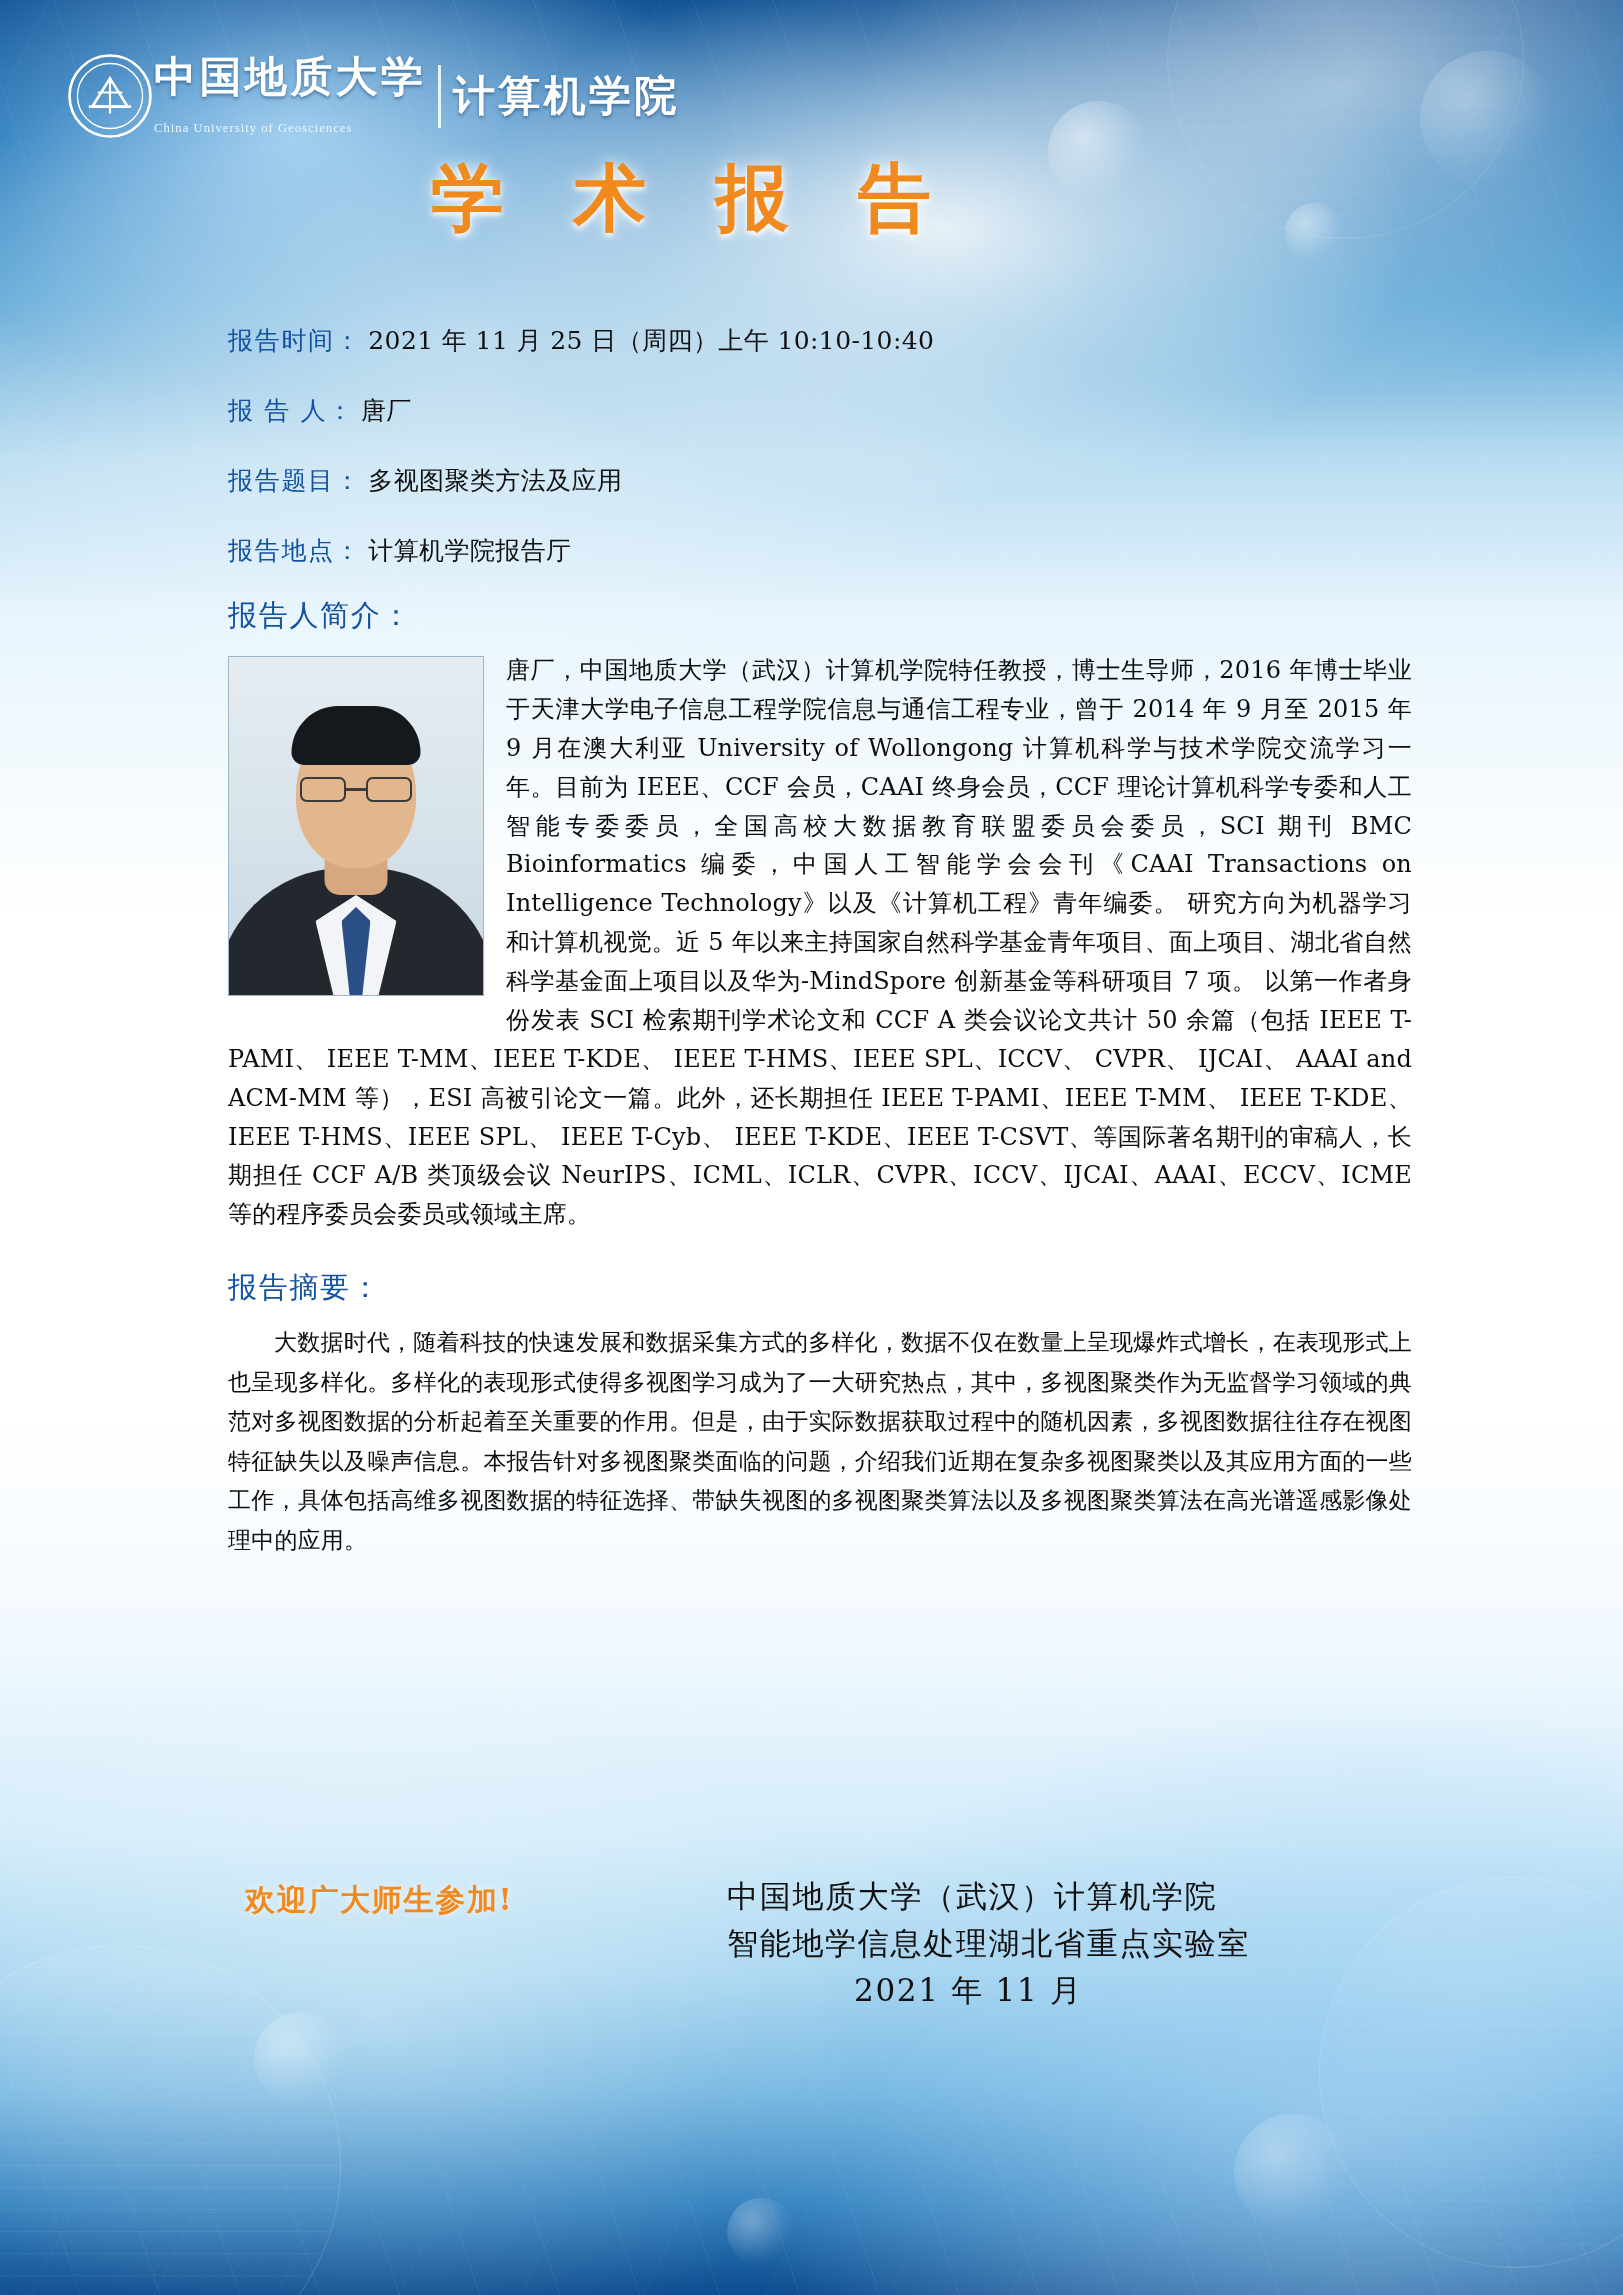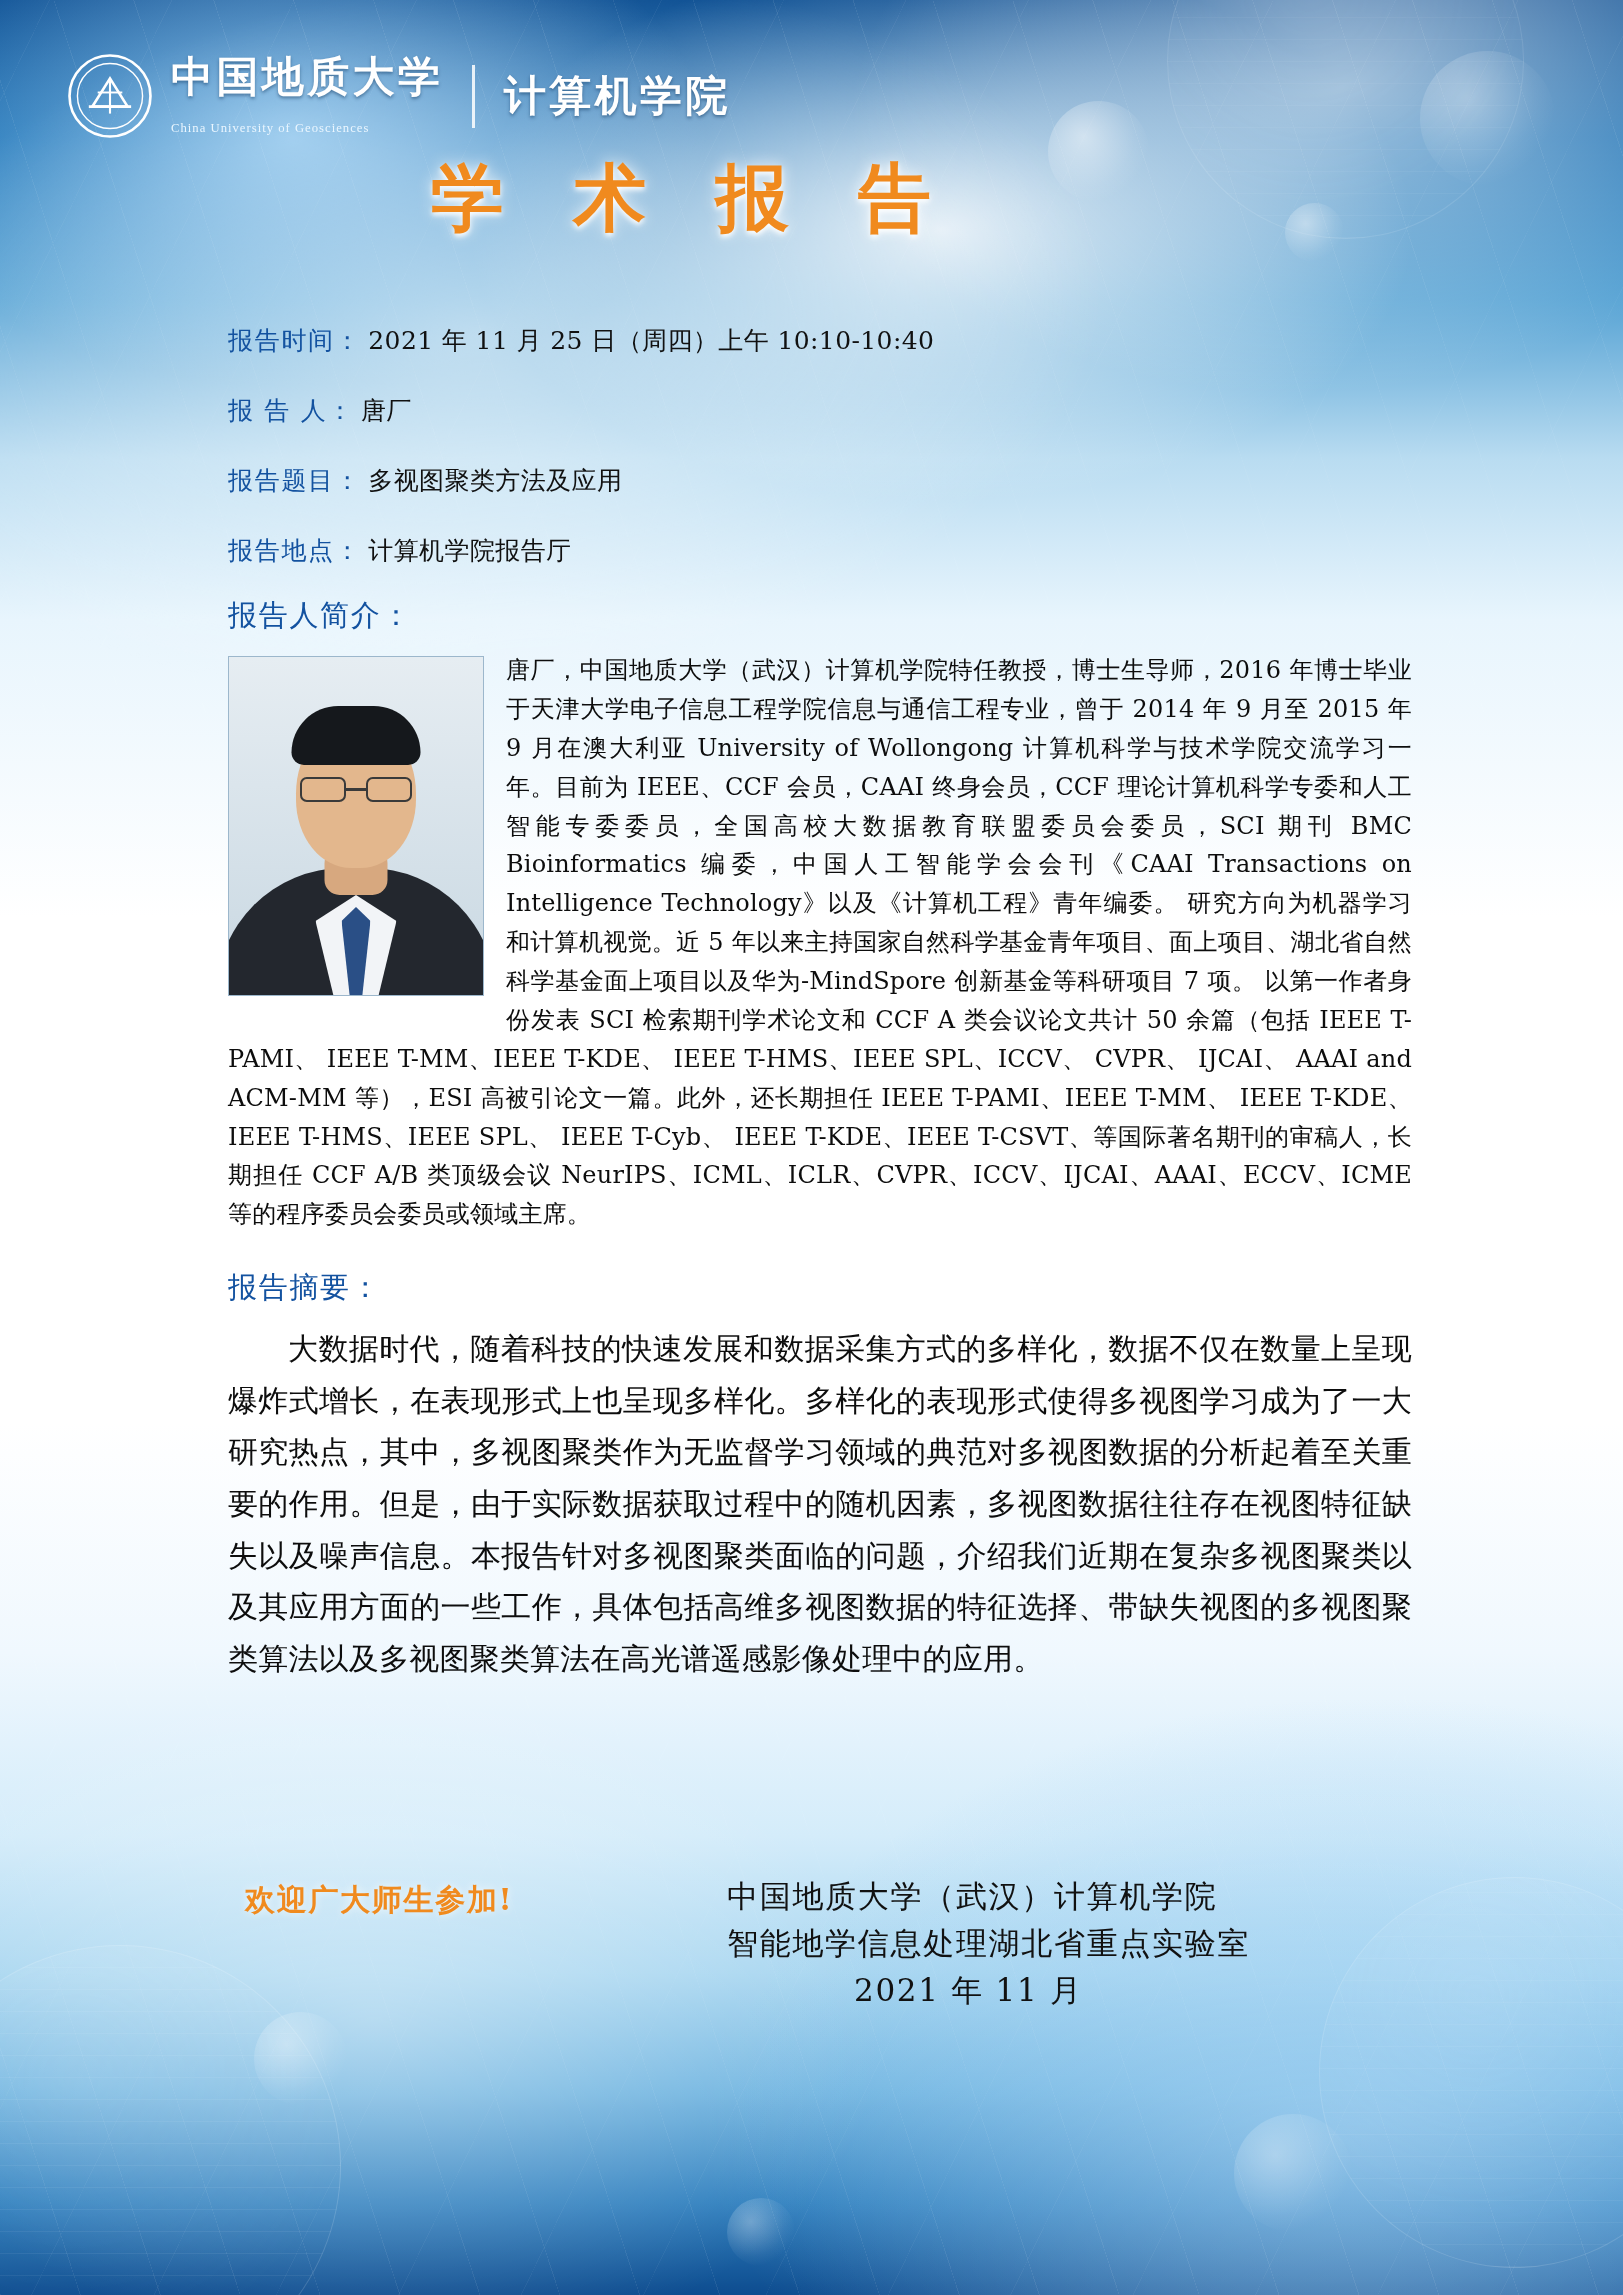--- a/index.html
+++ b/index.html
@@ -93,21 +93,20 @@
       radial-gradient(circle at 40% 30%, rgba(255,255,255,.22), rgba(255,255,255,0) 70%);
   }
 
   
   .masthead {
     position: absolute;
     top: 52px;
     left: 66px;
     display: flex;
     align-items: center;
-    gap: 17px;
     z-index: 5;
   }
   .cug-seal {
     width: 88px;
     height: 88px;
     flex: 0 0 auto;
   }
   .cug-cn {
     font-family: "DejaVu Serif", "Liberation Serif", serif;
     font-size: 42px;
@@ -250,21 +249,21 @@
     border:2.5px solid #3a3a3a; border-radius:6.8px; box-sizing:border-box;
   }
   .ph-glasses i:first-child { left:0; }
   .ph-glasses i:last-child { right:0; }
   .ph-glasses b {
     position:absolute; top:11px; left:46px; width:20px; height:2.5px; background:#3a3a3a;
   }
 
   .abstract-block {
     font-family: "DejaVu Serif", "Liberation Serif", serif;
-    font-size: 30px;
+    font-size: 23px;
     line-height: 1.72;
     color: #0d0d0d;
     text-align: justify;
     text-indent: 2em;
     letter-spacing: 0.2px;
   }
 
   
   .footer {
     position: absolute;

